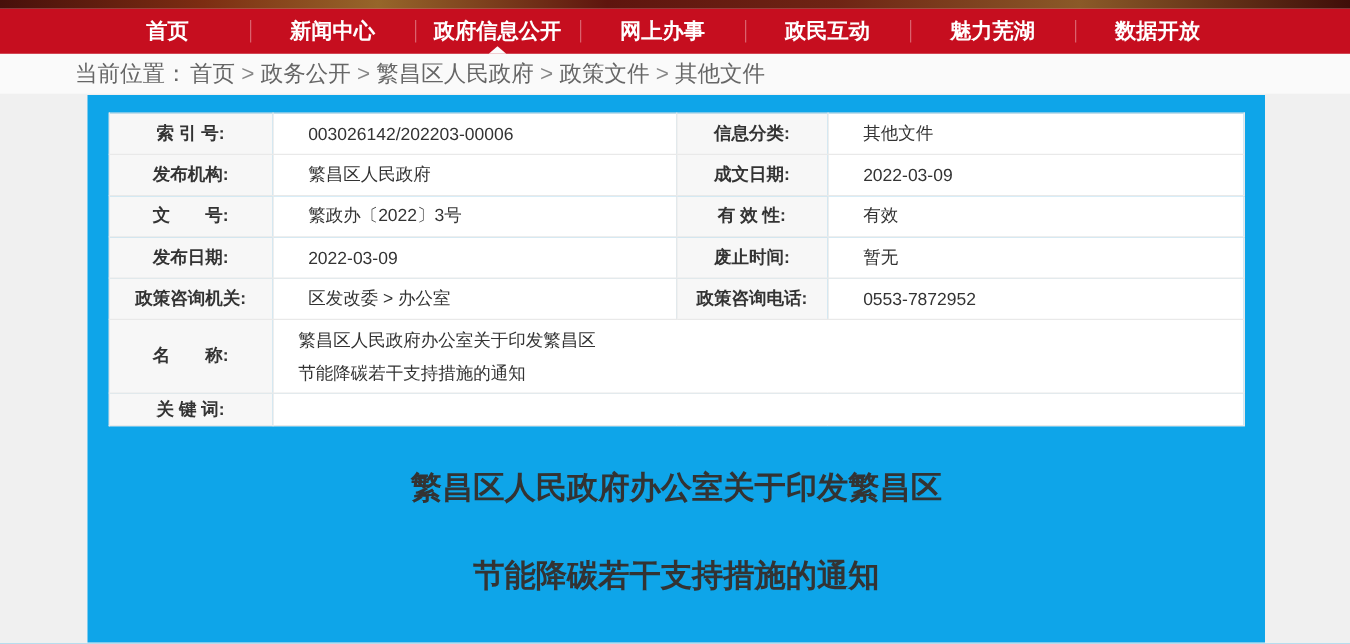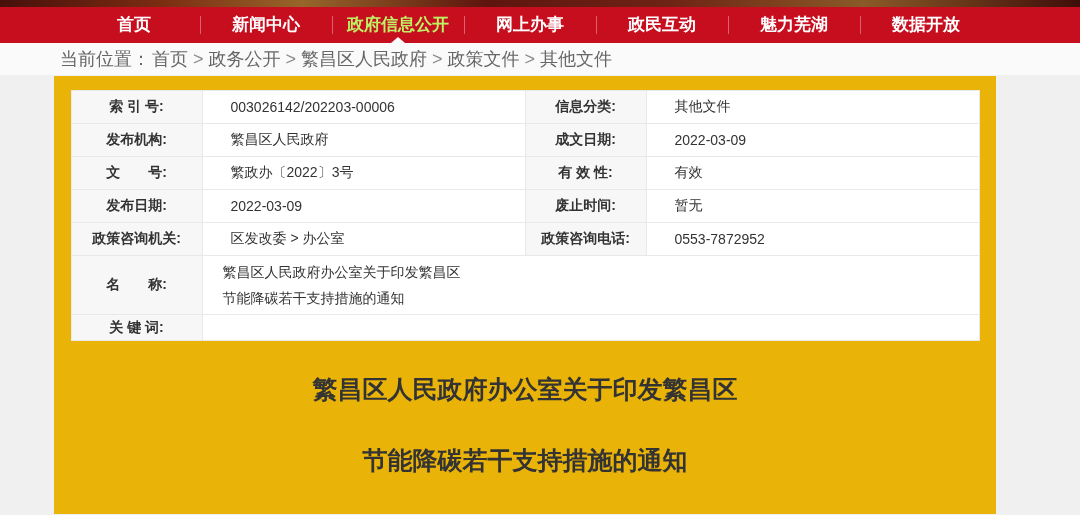--- a/index.html
+++ b/index.html
@@ -34,21 +34,21 @@
     cursor:pointer;
     white-space:nowrap;
   }
   .nav-item + .nav-item::before {
     content:"";
     position:absolute;
     left:0; top:9px;
     width:1px; height:18px;
     background:rgba(255,255,255,0.35);
   }
-  .nav-item.active { color:#bef264; }
+  .nav-item.active { color:#ffffff; }
   .nav-caret {
     position:absolute;
     bottom:0; left:50%;
     margin-left:-7px;
     width:0; height:0;
     border-left:7px solid transparent;
     border-right:7px solid transparent;
     border-bottom:6px solid #fbfbfb;
   }
   
@@ -61,24 +61,24 @@
     padding-left:60px;
     font-size:18px;
     color:#666;
   }
   .crumb { color:#666; cursor:pointer; margin:0 2px; }
   .crumb.current { cursor:default; }
   .crumb-sep { color:#888; margin:0 3px; }
   
   .main { height:438px; background:#f0f0f0; }
   .panel {
-    margin-left:54px;
+    margin-left:70px;
     width:942px;
     height:100%;
-    background:#eab308;
+    background:#0ea5e9;
     padding-top:14px;
   }
   table.info {
     width:908px;
     margin:0 auto;
     border-collapse:collapse;
     font-size:14px;
     color:#333;
     table-layout:fixed;
   }

